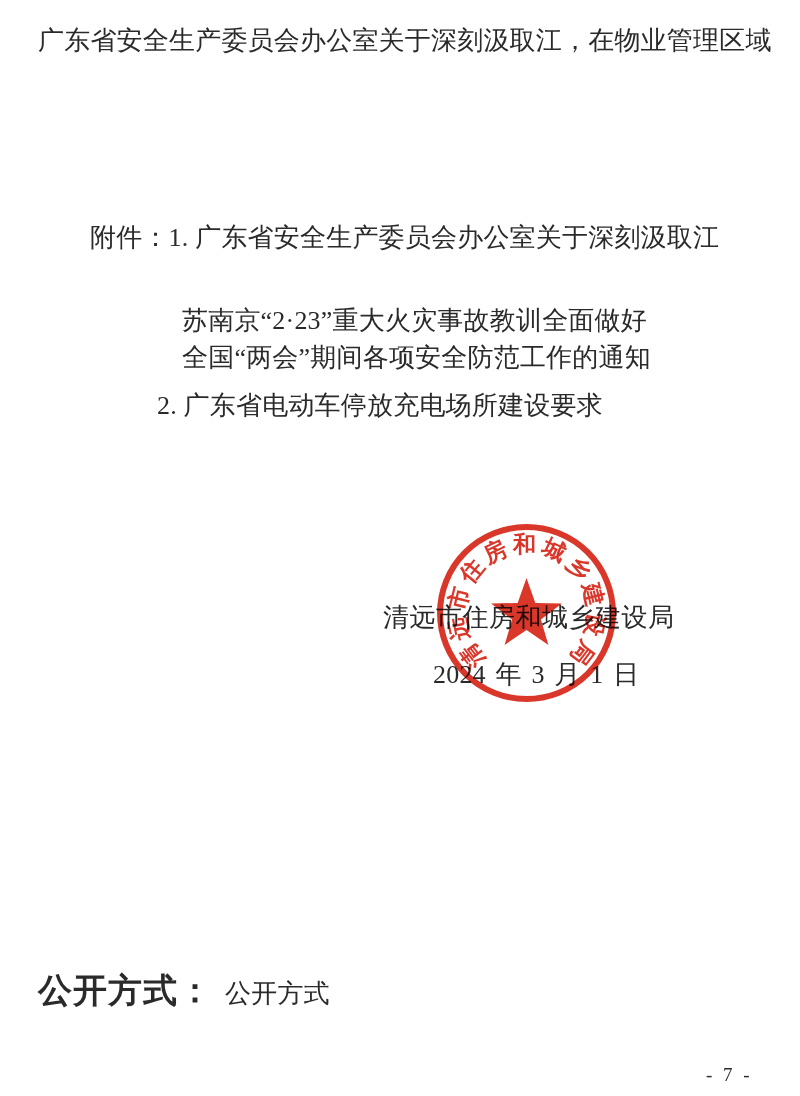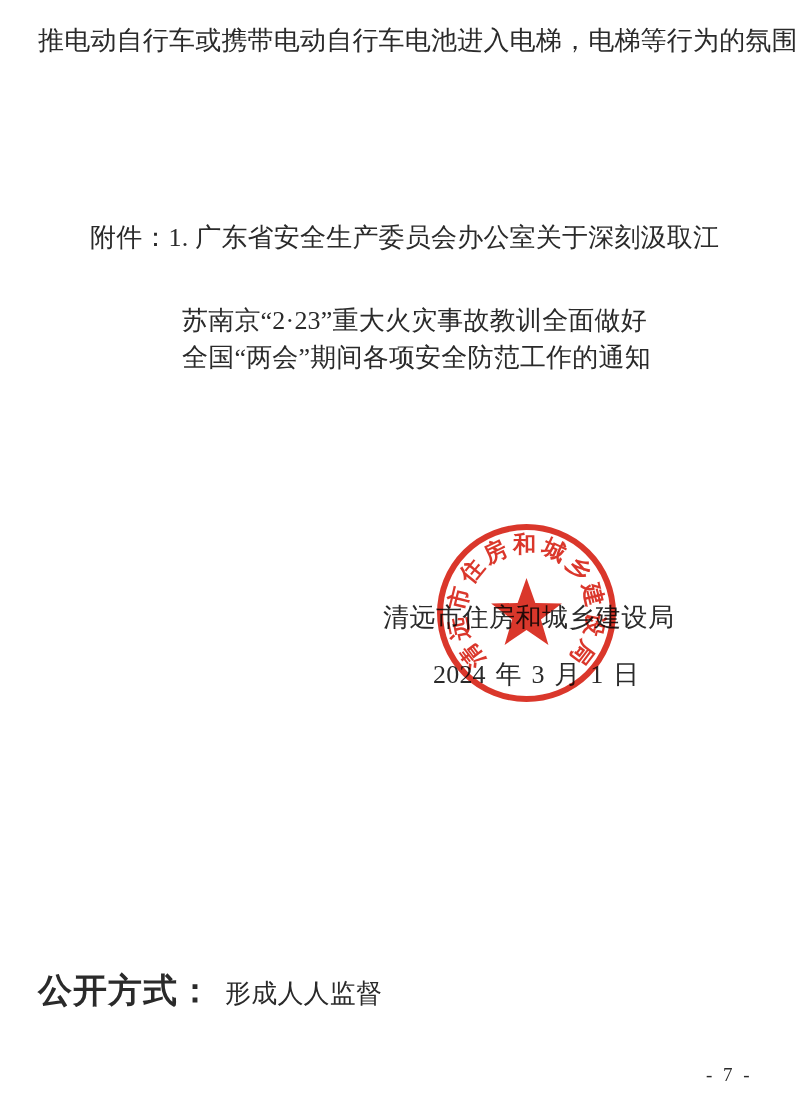--- a/index.html
+++ b/index.html
@@ -61,37 +61,38 @@
     font-size: 23px;
     letter-spacing: 4px;
     font-weight: 600;
   }
 </style>
 </head>
 <body>
 
 <div class="page">
 
-  <div class="txt body-line body-line-1">推电动自行车或携带电动自行车电池进入电梯，电梯等行为的氛围</div>
+  <div class="txt body-line body-line-1">广东省安全生产委员会办公室关于深刻汲取江，在物业管理区域</div>
 
   <div class="txt att-line-1">附件：1. 广东省安全生产委员会办公室关于深刻汲取江</div>
   <div class="txt att-line-2">苏南京“2·23”重大火灾事故教训全面做好</div>
   <div class="txt att-line-3">全国“两会”期间各项安全防范工作的通知</div>
+  <div class="txt att-line-4">2. 广东省电动车停放充电场所建设要求</div>
 
   <div class="txt sig-org">清远市住房和城乡建设局</div>
   <div class="txt sig-date">2024 年 3 月 1 日</div>
 
   <svg class="seal" viewBox="0 0 186 186" preserveAspectRatio="none" xmlns="http://www.w3.org/2000/svg">
     <circle cx="93" cy="93" r="86" fill="none" stroke-width="6" stroke="#d8271b"></circle>
     <path id="sealTextArc" d="M 59.8 144.2 A 61 61 0 1 1 126.2 144.2" fill="none"></path>
     <text fill="#d8271b">
       <textPath href="#sealTextArc" startOffset="50%" text-anchor="middle">清远市住房和城乡建设局</textPath>
     </text>
     <polygon points="93,58 101.8,82.9 128.2,83.6 107.3,99.6 114.8,124.9 93,110 71.2,124.9 78.7,99.6 57.8,83.6 84.2,82.9" fill="#d8271b"></polygon>
   </svg>
 
   <div class="txt footer-line">
-    <span class="footer-label">公开方式：</span><span class="footer-value">形成人人监督</span>
+    <span class="footer-label">公开方式：</span><span class="footer-value">公开方式</span>
   </div>
 
   <div class="page-number">- 7 -</div>
 
 </div>
 
 </body></html>

